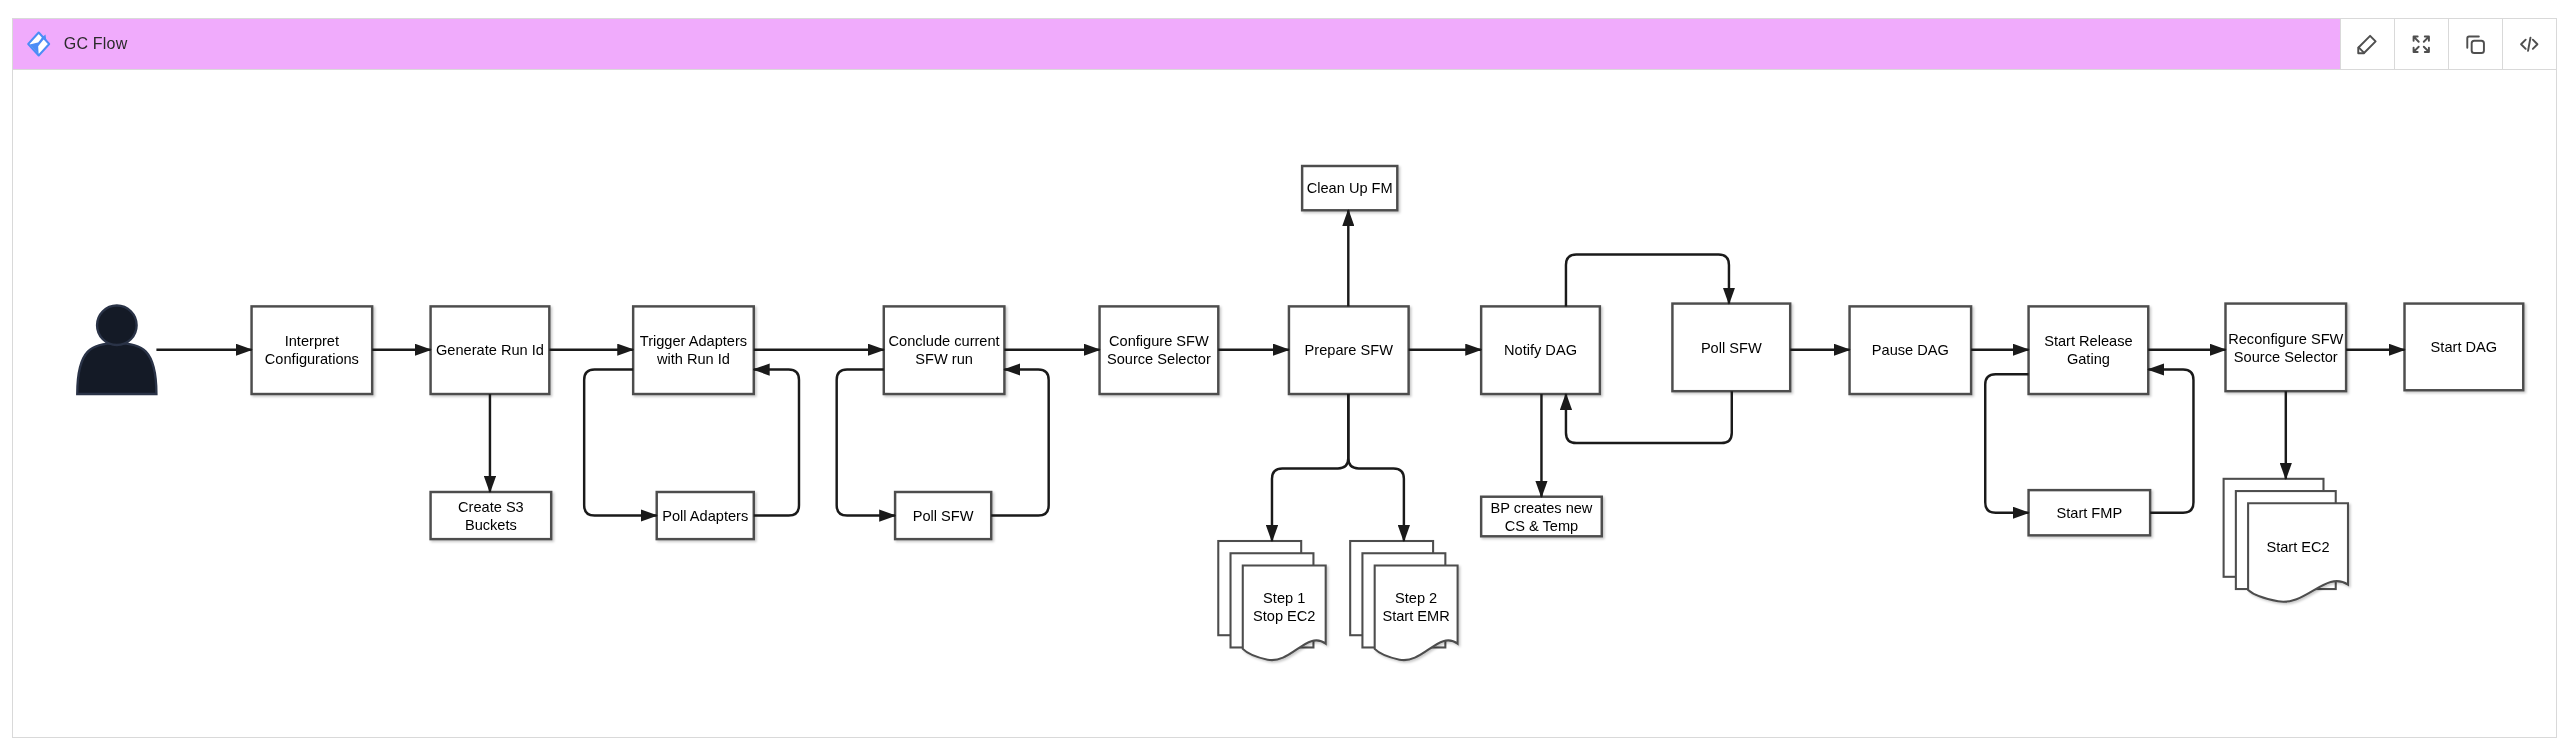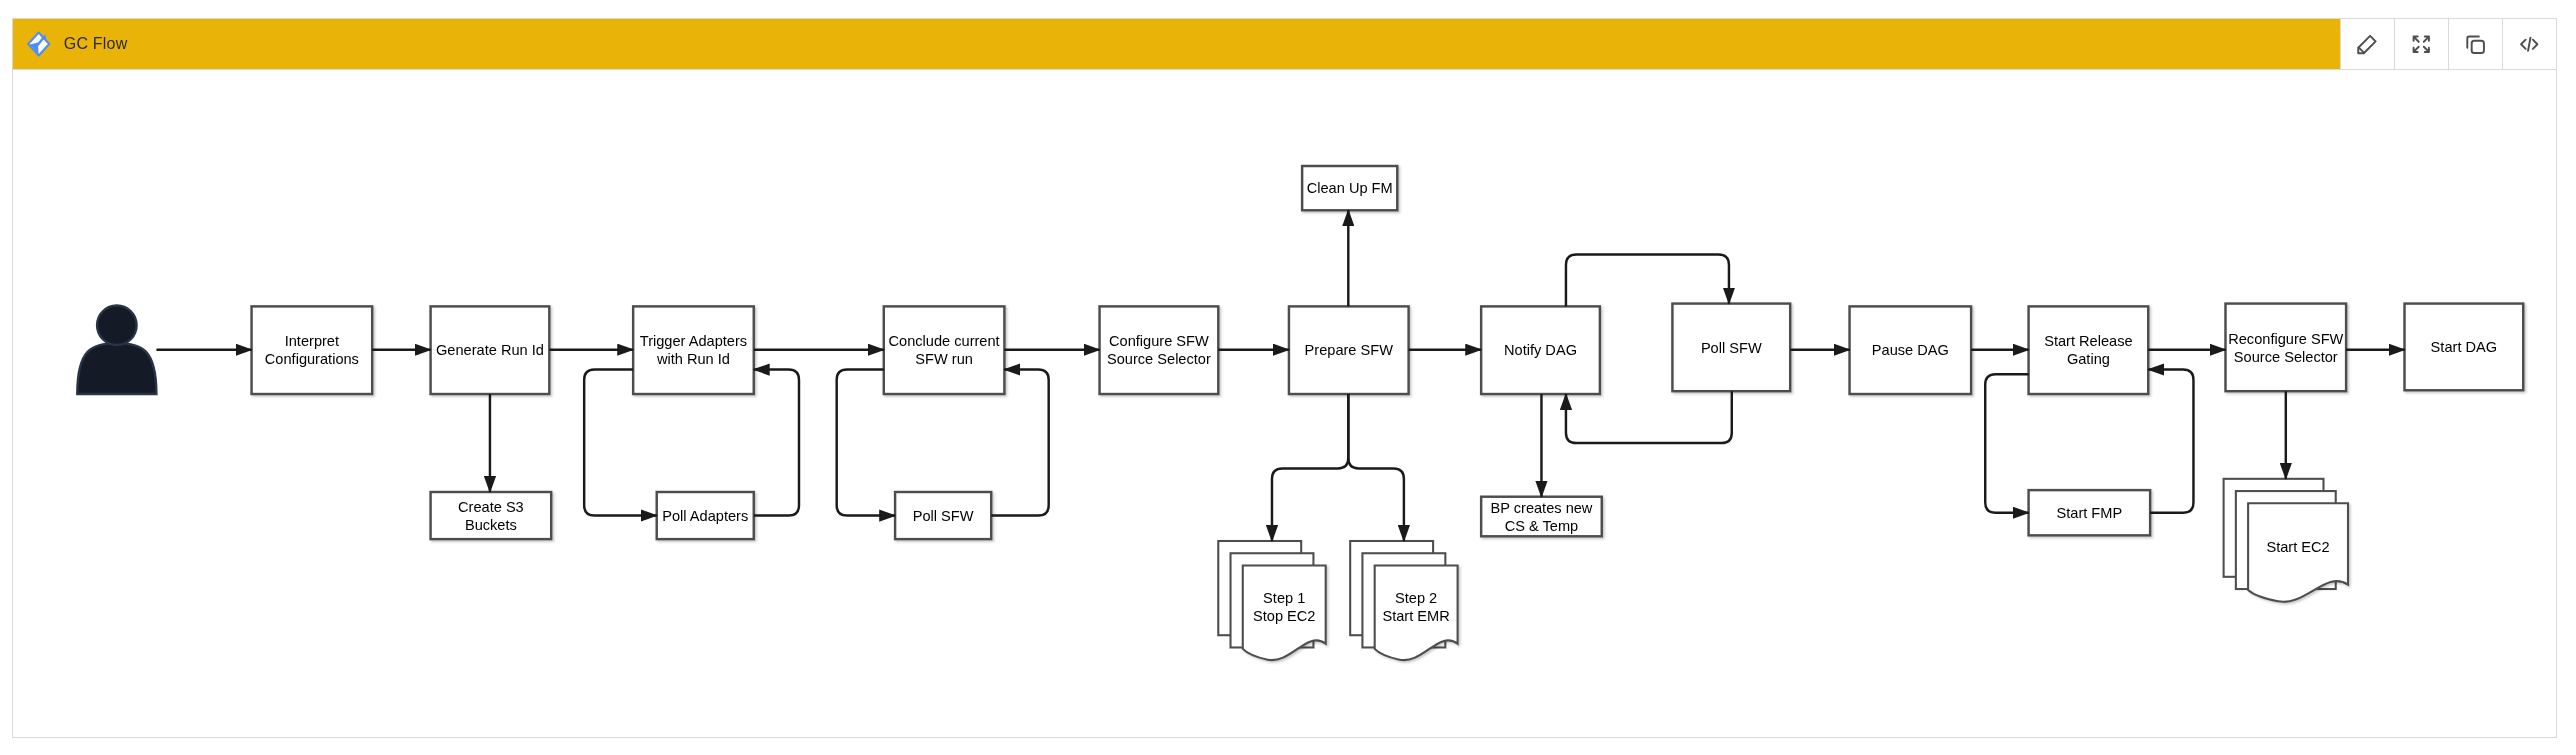--- a/index.html
+++ b/index.html
@@ -1,20 +1,20 @@
 <!DOCTYPE html>
 <html style="font-size:15px"><head>
 <meta charset="utf-8">
 <style>
   html,body{margin:0;padding:0;background:#ffffff;}
   .page{position:relative;width:2576px;height:756px;background:#ffffff;
         font-family:"Liberation Sans", sans-serif;overflow:hidden;}
   .panel{position:absolute;left:12.2px;top:18px;width:2545px;height:720px;
          border:0.9px solid #d9d9d9;background:#ffffff;box-sizing:border-box;}
-  .hdr{position:absolute;left:0;top:0;right:0;height:50px;background:#eab308;
+  .hdr{position:absolute;left:0;top:0;right:0;height:50px;background:#f0abfc;
        border-bottom:0.9px solid #d9d9d9;display:flex;align-items:center;}
   .logo{margin-left:13px;width:25.4px;height:26px;display:flex;align-items:center;justify-content:center;}
   .title{margin-left:12.2px;font-size:16px;color:#2b2b2b;letter-spacing:0.2px;}
   .toolbar{margin-left:auto;display:flex;height:50px;}
   .tbtn{width:54px;height:50px;background:#ffffff;border:none;border-left:0.9px solid #d9d9d9;
         display:flex;align-items:center;justify-content:center;cursor:pointer;padding:0;}
   .tbtn svg{stroke:#4f4f4f;fill:none;stroke-width:1.9;stroke-linecap:round;stroke-linejoin:round;}
   .canvas{position:absolute;left:0;top:51px;right:0;bottom:0;background:#ffffff;cursor:pointer;}
   #diagram{position:absolute;left:0;top:0;pointer-events:none;}
 </style>

